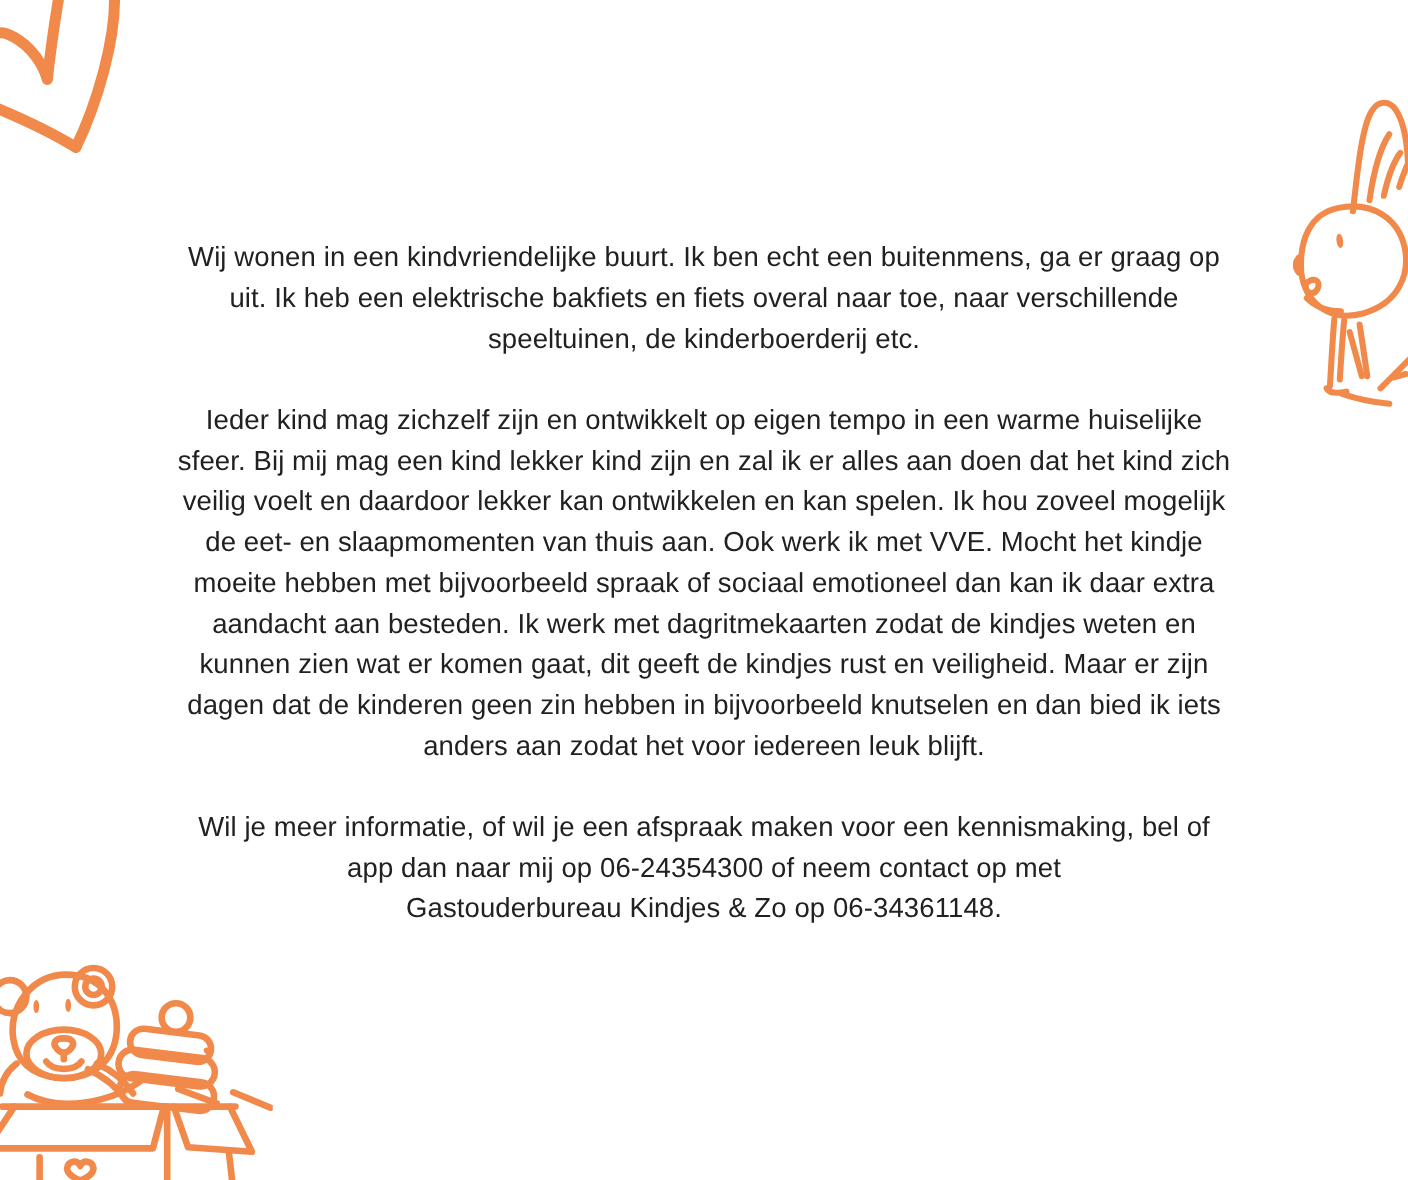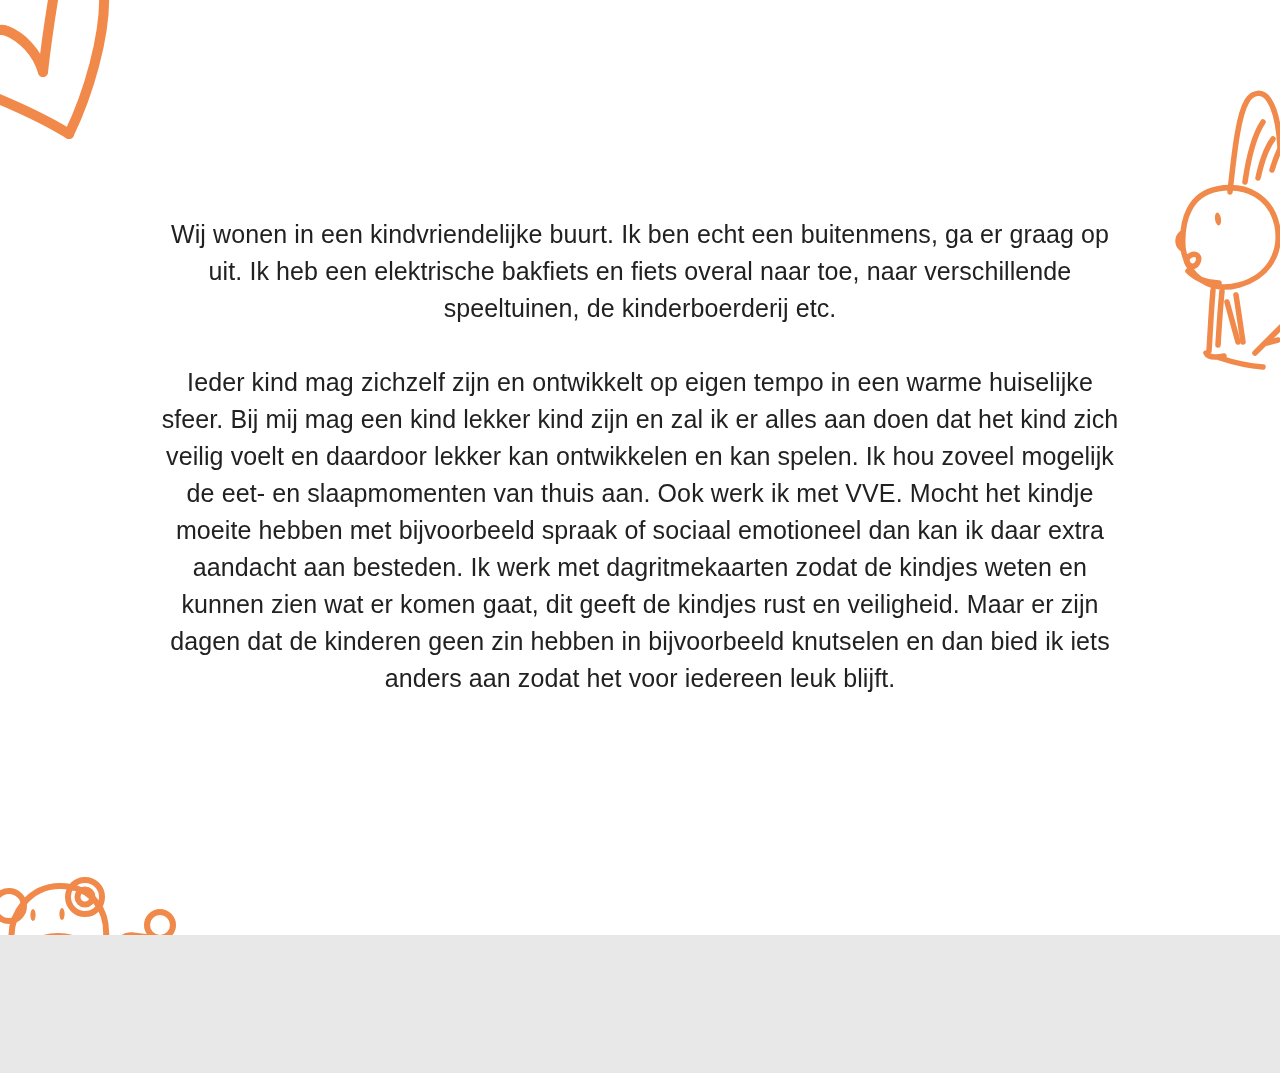--- a/index.html
+++ b/index.html
@@ -5,21 +5,21 @@
   :root {
     --accent: #F0894A;
     --text: #212121;
     --background: #FFFFFF;
   }
   * { box-sizing: border-box; }
   html, body { margin: 0; padding: 0; background: #e8e8e8; }
   .page {
     position: relative;
     width: 1280px;
-    height: 935px;
+    height: 1073px;
     margin: 0 auto;
     background: var(--background, #fff);
     overflow: hidden;
     font-family: "Liberation Sans", "DejaVu Sans", sans-serif;
   }
   .doodle {
     position: absolute;
     color: var(--accent, #F0894A);
     display: block;
   }
@@ -131,15 +131,18 @@
 speeltuinen, de kinderboerderij etc.</p>
     <p>Ieder kind mag zichzelf zijn en ontwikkelt op eigen tempo in een warme huiselijke
 sfeer. Bij mij mag een kind lekker kind zijn en zal ik er alles aan doen dat het kind zich
 veilig voelt en daardoor lekker kan ontwikkelen en kan spelen. Ik hou zoveel mogelijk
 de eet- en slaapmomenten van thuis aan. Ook werk ik met VVE. Mocht het kindje
 moeite hebben met bijvoorbeeld spraak of sociaal emotioneel dan kan ik daar extra
 aandacht aan besteden. Ik werk met dagritmekaarten zodat de kindjes weten en
 kunnen zien wat er komen gaat, dit geeft de kindjes rust en veiligheid. Maar er zijn
 dagen dat de kinderen geen zin hebben in bijvoorbeeld knutselen en dan bied ik iets
 anders aan zodat het voor iedereen leuk blijft.</p>
+    <p>Wil je meer informatie, of wil je een afspraak maken voor een kennismaking, bel of
+app dan naar mij op 06-24354300 of neem contact op met
+Gastouderbureau Kindjes &amp; Zo op 06-34361148.</p>
   </div>
 
 </div>
 
 </body></html>

